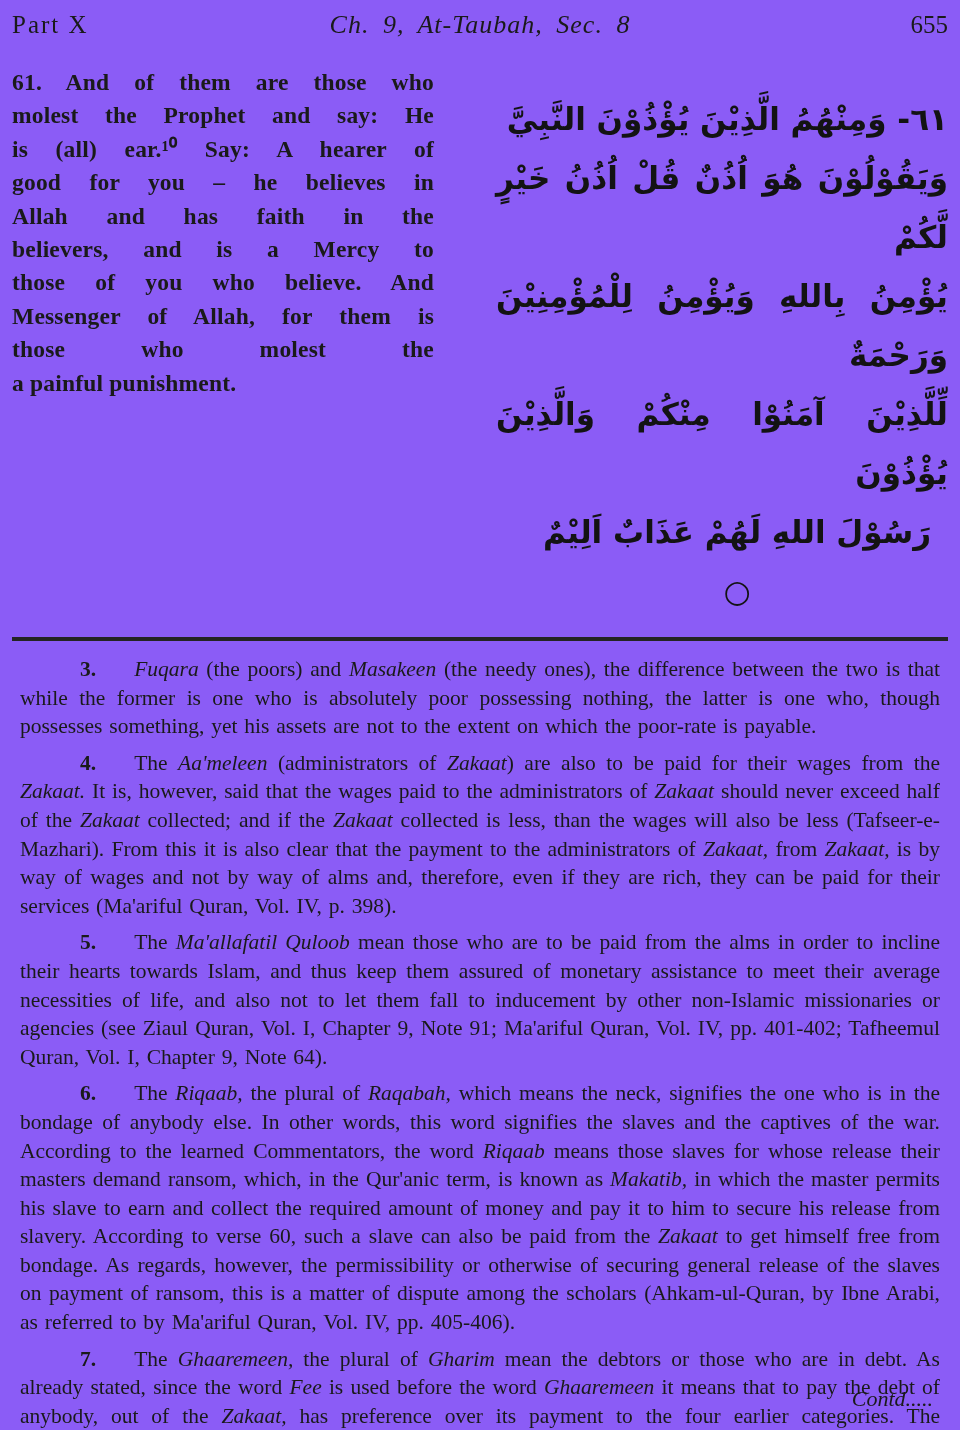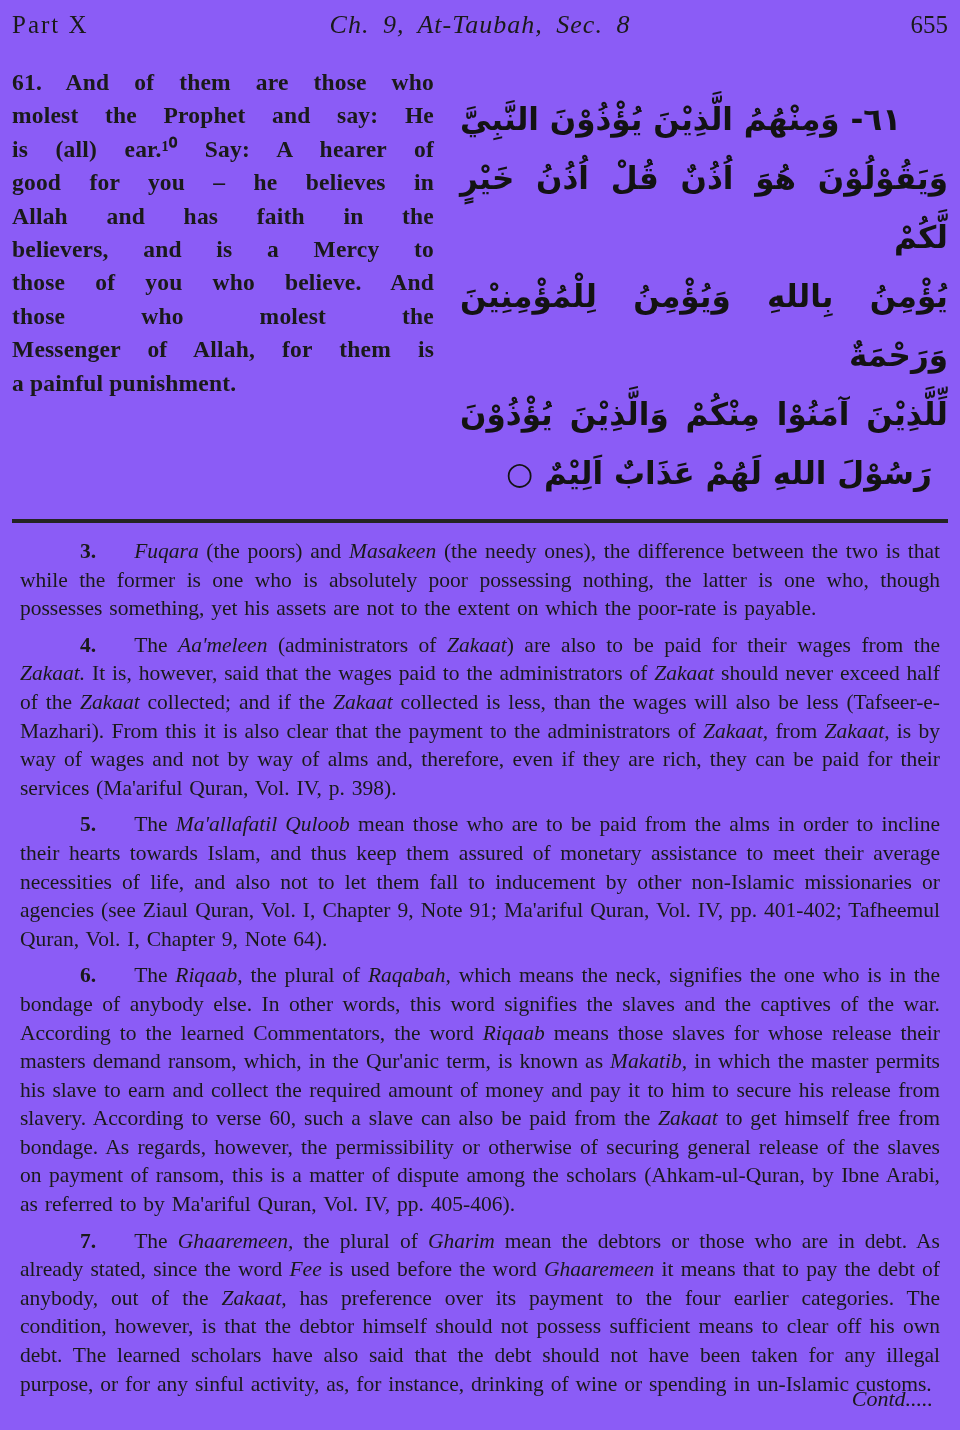--- a/index.html
+++ b/index.html
@@ -28,20 +28,21 @@
   }
   .hdr .part { justify-self: start; letter-spacing: 2px; }
   .hdr .title { justify-self: center; font-style: italic; font-size: 26px; letter-spacing: 1px; word-spacing: 6px; }
   .hdr .pageno { justify-self: end; margin-left: 16px; }
 
   
   .verse-row {
     display: flex;
     margin-top: 26px;
     min-height: 352px;
+    gap: 36px;
   }
   .translation {
     width: 422px;
     flex: 0 0 auto;
     font-weight: bold;
     font-size: 23.5px;
     line-height: 33.4px;
     letter-spacing: 0.2px;
   }
   .t-line { text-align: justify; text-align-last: justify; white-space: normal; }
@@ -51,21 +52,21 @@
     flex: 1 1 auto;
     margin-left: 26px;
     margin-top: 24px;
     direction: rtl;
     font-family: "DejaVu Sans", sans-serif;
     font-weight: bold;
     font-size: 31px;
     line-height: 59px;
     color: #131313;
   }
-  .a-line { text-align: left; }
+  .a-line { text-align: right; }
   .arabic .a-line:nth-child(2),
   .arabic .a-line:nth-child(3),
   .arabic .a-line:nth-child(4) { text-align: justify; text-align-last: justify; }
   .arabic .a-line:last-child { text-align: center; padding-left: 30px; }
 
   
   .rule {
     border: none;
     height: 4px;
     background: #242424;
@@ -110,22 +111,22 @@
 
   <div class="verse-row">
     <div class="translation">
         <div class="t-line">61.  And of them are those who</div>
         <div class="t-line">molest the Prophet and say: He</div>
         <div class="t-line">is (all) ear.¹⁰ Say: A hearer of</div>
         <div class="t-line">good for you – he believes in</div>
         <div class="t-line">Allah and has faith in the</div>
         <div class="t-line">believers, and is a Mercy to</div>
         <div class="t-line">those of you who believe. And</div>
+        <div class="t-line">Messenger of Allah, for them is</div>
         <div class="t-line">those who molest the</div>
-        <div class="t-line">Messenger of Allah, for them is</div>
         <div class="t-line last">a painful punishment.</div>
       </div>
     <div class="arabic" dir="rtl">
         <div class="a-line">٦١- وَمِنْهُمُ الَّذِيْنَ يُؤْذُوْنَ النَّبِيَّ</div>
         <div class="a-line">وَيَقُوْلُوْنَ هُوَ اُذُنٌ قُلْ اُذُنُ خَيْرٍ لَّكُمْ</div>
         <div class="a-line">يُؤْمِنُ بِاللهِ وَيُؤْمِنُ لِلْمُؤْمِنِيْنَ وَرَحْمَةٌ</div>
         <div class="a-line">لِّلَّذِيْنَ آمَنُوْا مِنْكُمْ وَالَّذِيْنَ يُؤْذُوْنَ</div>
         <div class="a-line">رَسُوْلَ اللهِ لَهُمْ عَذَابٌ اَلِيْمٌ ○</div>
       </div>
   </div>

